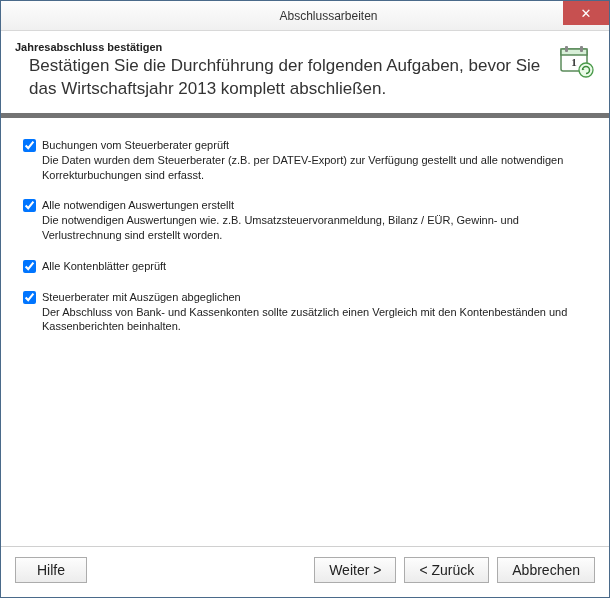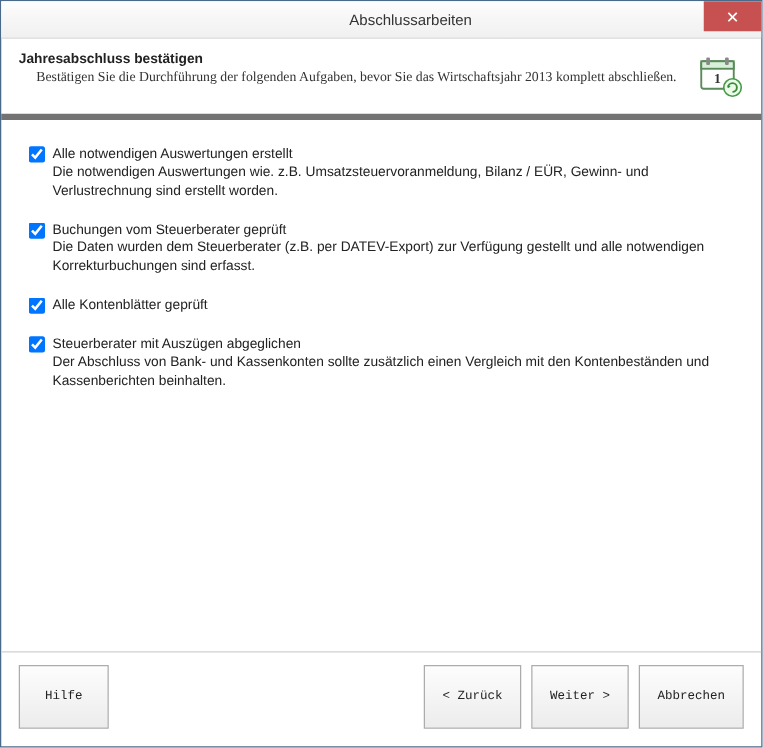--- a/index.html
+++ b/index.html
@@ -58,24 +58,23 @@
       flex: 1;
     }
     .header-title {
       font-weight: bold;
       color: #222;
       font-size: 11px;
       margin-bottom: 2px;
     }
     .header-sub {
       color: #333;
-      font-size: 11px;
+      font-size: 17px;
       padding-left: 14px;
       line-height: 1.35;
-      font-family: Liberation Serif, serif;
     }
     .header-icon {
       width: 36px;
       height: 36px;
       margin-left: 8px;
       margin-top: 2px;
       flex-shrink: 0;
     }
     .content {
       flex: 1;
@@ -109,26 +108,26 @@
       padding: 10px 14px 14px 14px;
       display: flex;
       align-items: center;
     }
     .footer-right {
       margin-left: auto;
       display: flex;
       gap: 8px;
     }
     button.win {
-      font-family: Liberation Mono, monospace;
-      font-size: 10px;
+      font-family: Liberation Sans, sans-serif;
+      font-size: 14px;
       color: #222;
       background: linear-gradient(to bottom, #fdfdfd, #ececec);
       border: 1px solid #acacac;
-      padding: 19px 14px;
+      padding: 4px 14px;
       min-width: 72px;
       cursor: pointer;
     }
   </style>
 </head>
 <body>
 
 <div class="window">
   <div class="titlebar">
     <div class="titlebar-title">Abschlussarbeiten</div>
@@ -153,30 +152,30 @@
         <path d="M 23.5 27 A 3.5 3.5 0 1 1 27 30.5" fill="none" stroke="#3a8a3a" stroke-width="1.5"></path>
         <path d="M 23 25 L 23.5 27.3 L 25.5 26.2 Z" fill="#3a8a3a"></path>
       </svg>
     </div>
   </div>
 
   <div class="content">
     <div class="task">
       <input type="checkbox" checked="" style="">
       <div class="task-body">
+        <div class="task-title">Buchungen vom Steuerberater geprüft</div>
+        <div class="task-desc">Die Daten wurden dem Steuerberater (z.B. per DATEV-Export) zur Verfügung gestellt und alle notwendigen Korrekturbuchungen sind erfasst.</div>
+      </div>
+    </div>
+
+    <div class="task">
+      <input type="checkbox" checked="" style="">
+      <div class="task-body">
         <div class="task-title">Alle notwendigen Auswertungen erstellt</div>
         <div class="task-desc">Die notwendigen Auswertungen wie. z.B. Umsatzsteuervoranmeldung, Bilanz / EÜR, Gewinn- und Verlustrechnung sind erstellt worden.</div>
-      </div>
-    </div>
-
-    <div class="task">
-      <input type="checkbox" checked="" style="">
-      <div class="task-body">
-        <div class="task-title">Buchungen vom Steuerberater geprüft</div>
-        <div class="task-desc">Die Daten wurden dem Steuerberater (z.B. per DATEV-Export) zur Verfügung gestellt und alle notwendigen Korrekturbuchungen sind erfasst.</div>
       </div>
     </div>
 
     <div class="task">
       <input type="checkbox" checked="" style="">
       <div class="task-body">
         <div class="task-title">Alle Kontenblätter geprüft</div>
       </div>
     </div>
 
@@ -185,18 +184,18 @@
       <div class="task-body">
         <div class="task-title">Steuerberater mit Auszügen abgeglichen</div>
         <div class="task-desc">Der Abschluss von Bank- und Kassenkonten sollte zusätzlich einen Vergleich mit den Kontenbeständen und Kassenberichten beinhalten.</div>
       </div>
     </div>
   </div>
 
   <div class="footer">
     <button class="win">Hilfe</button>
     <div class="footer-right">
+      <button class="win">Weiter &gt;</button>
       <button class="win">&lt; Zurück</button>
-      <button class="win">Weiter &gt;</button>
       <button class="win">Abbrechen</button>
     </div>
   </div>
 </div>
 
 </body></html>

